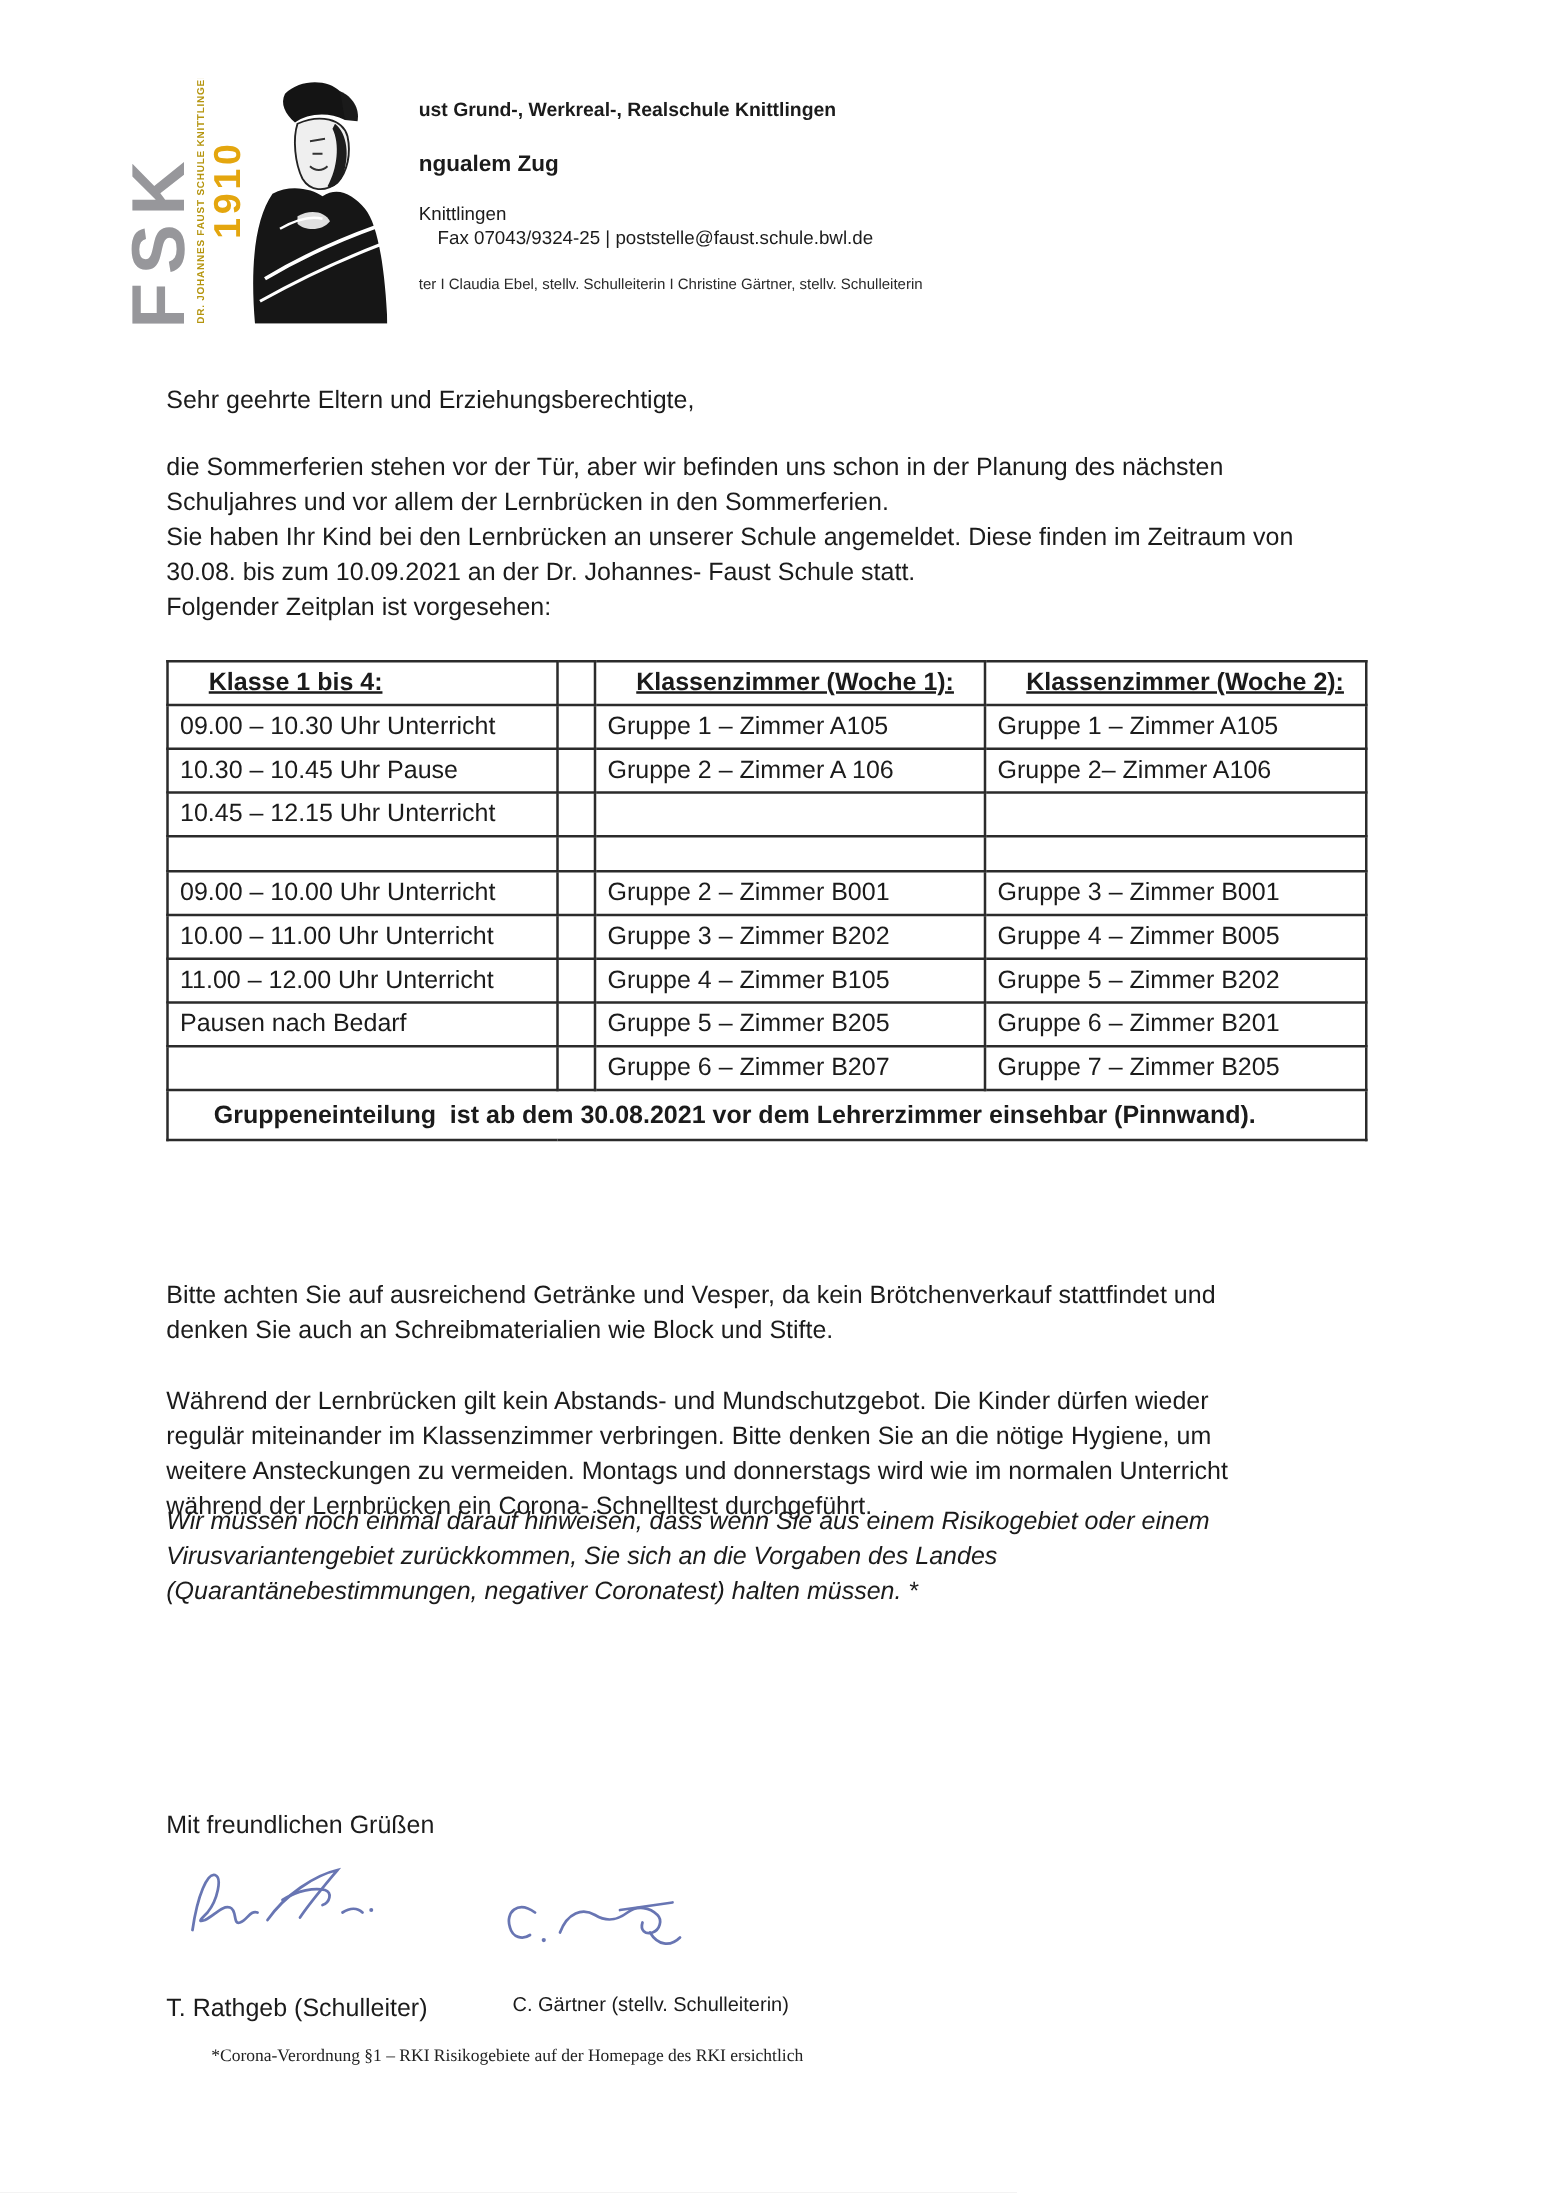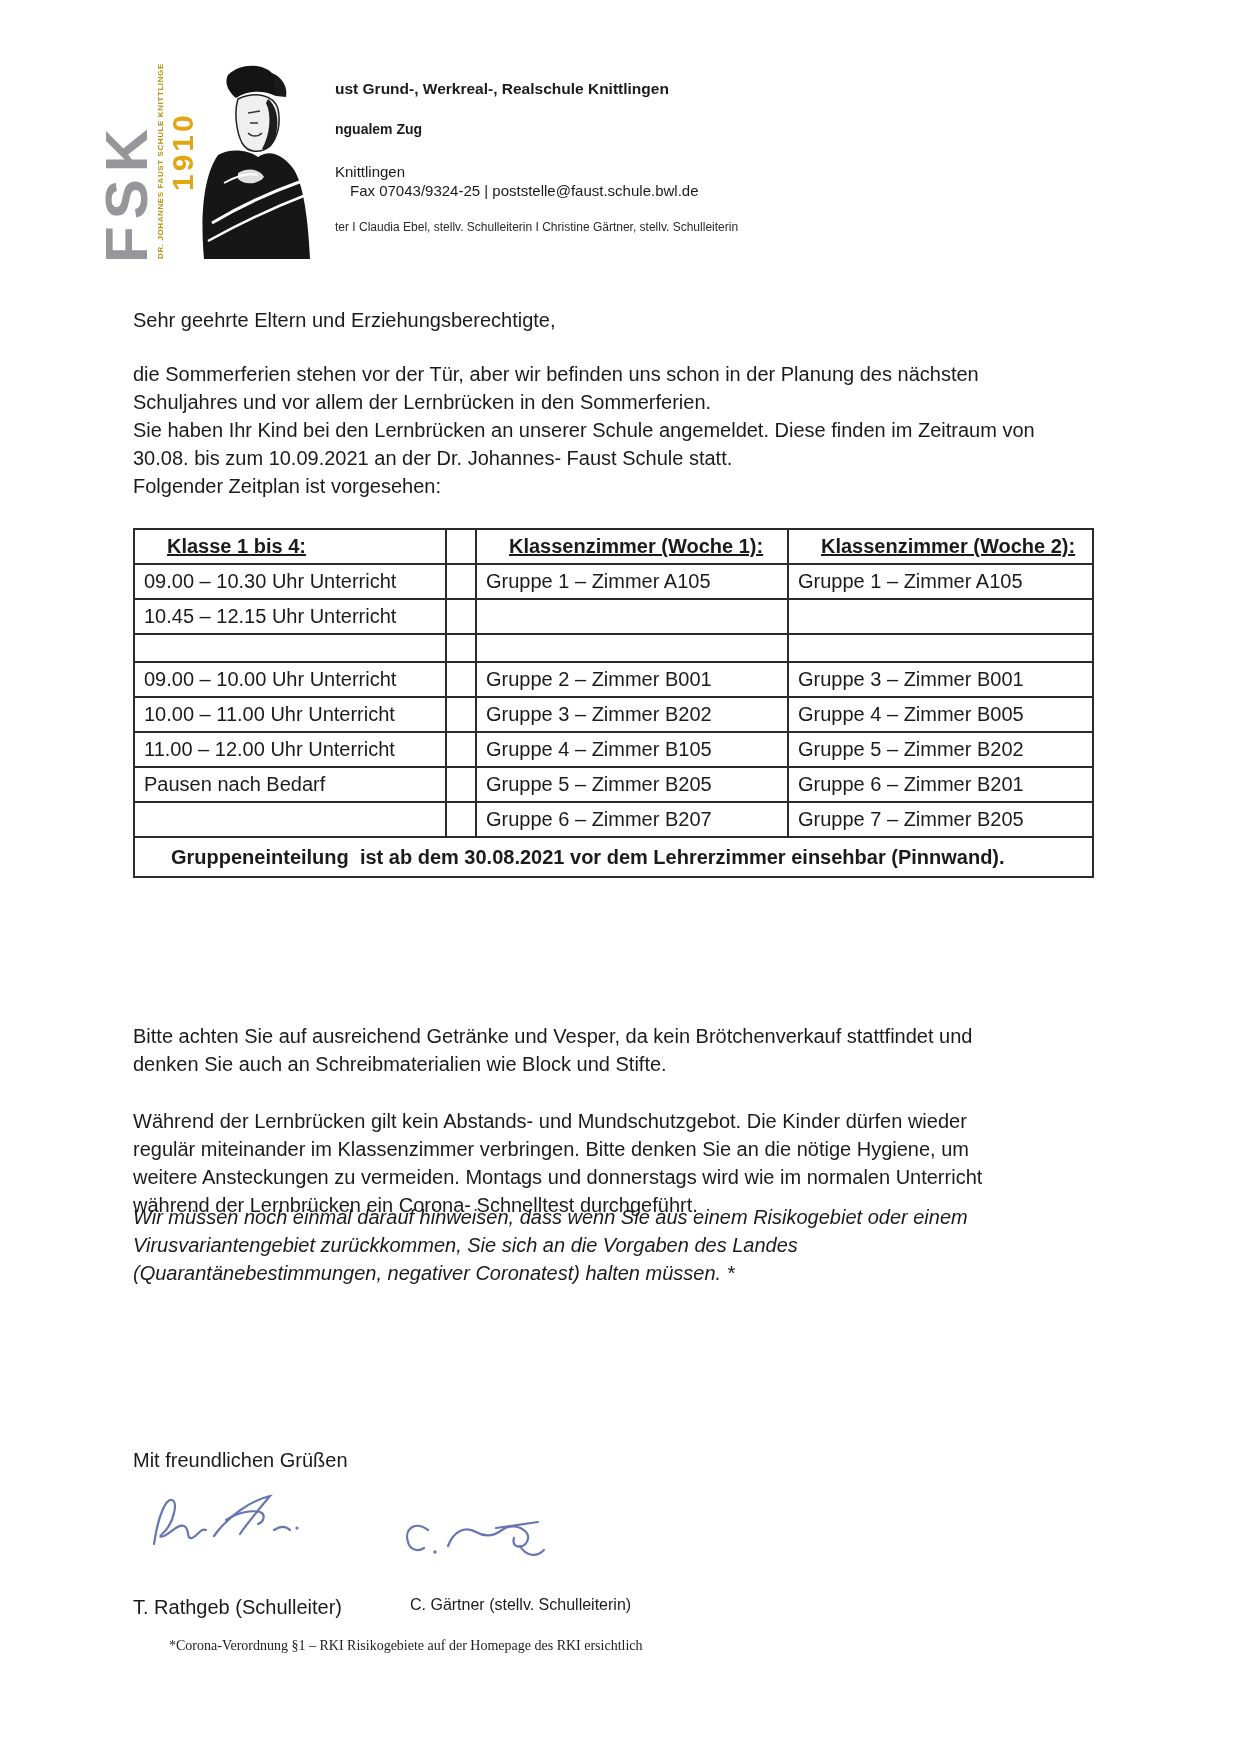--- a/index.html
+++ b/index.html
@@ -23,21 +23,21 @@
     font-size:8px; font-weight:bold; color:#b5950f; letter-spacing:0.6px; white-space:nowrap;
   }
   .logo-year {
     position:absolute; left:66px; top:8px; height:120px; width:32px;
     writing-mode:vertical-rl; transform:rotate(180deg);
     font-size:30px; font-weight:bold; color:#e4a60e; letter-spacing:3px;
   }
   .logo-figure { position:absolute; left:98px; top:0; }
 
   .h-line1 { left:335px; top:80px;  font-size:15.5px; font-weight:bold; white-space:nowrap; }
-  .h-line2 { left:335px; top:121px; font-size:14px;   font-weight:bold; white-space:nowrap;text-align:right; }
+  .h-line2 { left:335px; top:121px; font-size:18px;   font-weight:bold; white-space:nowrap;text-align:right; }
   .h-line3 { left:335px; top:163px; font-size:15px; white-space:nowrap; }
   .h-line4 { left:350px; top:182px; font-size:15px; white-space:nowrap; }
   .h-line5 { left:335px; top:220px; font-size:12px; color:#2a2a2a; white-space:nowrap; }
 
   
   .body-text { font-size:20px; line-height:28px; white-space:pre-line; width:1010px; }
   .greeting   { left:133px; top:306px; }
   .intro      { left:133px; top:360px; }
   .p-drinks   { left:133px; top:1022px; }
   .p-corona   { left:133px; top:1107px; }
@@ -112,20 +112,26 @@
             <td class="hdr">Klasse 1 bis 4:</td>
             <td></td>
             <td class="hdr">Klassenzimmer (Woche 1):</td>
             <td class="hdr">Klassenzimmer (Woche 2):</td>
           </tr>
           <tr>
             <td>09.00 – 10.30 Uhr Unterricht</td>
             <td></td>
             <td>Gruppe 1 – Zimmer A105</td>
             <td>Gruppe 1 – Zimmer A105</td>
+          </tr>
+          <tr>
+            <td>10.30 – 10.45 Uhr Pause</td>
+            <td></td>
+            <td>Gruppe 2 – Zimmer A 106</td>
+            <td>Gruppe 2– Zimmer A106</td>
           </tr>
           <tr>
             <td>10.45 – 12.15 Uhr Unterricht</td>
             <td></td>
             <td></td>
             <td></td>
           </tr>
           <tr class="empty-row">
             <td></td>
             <td></td>

